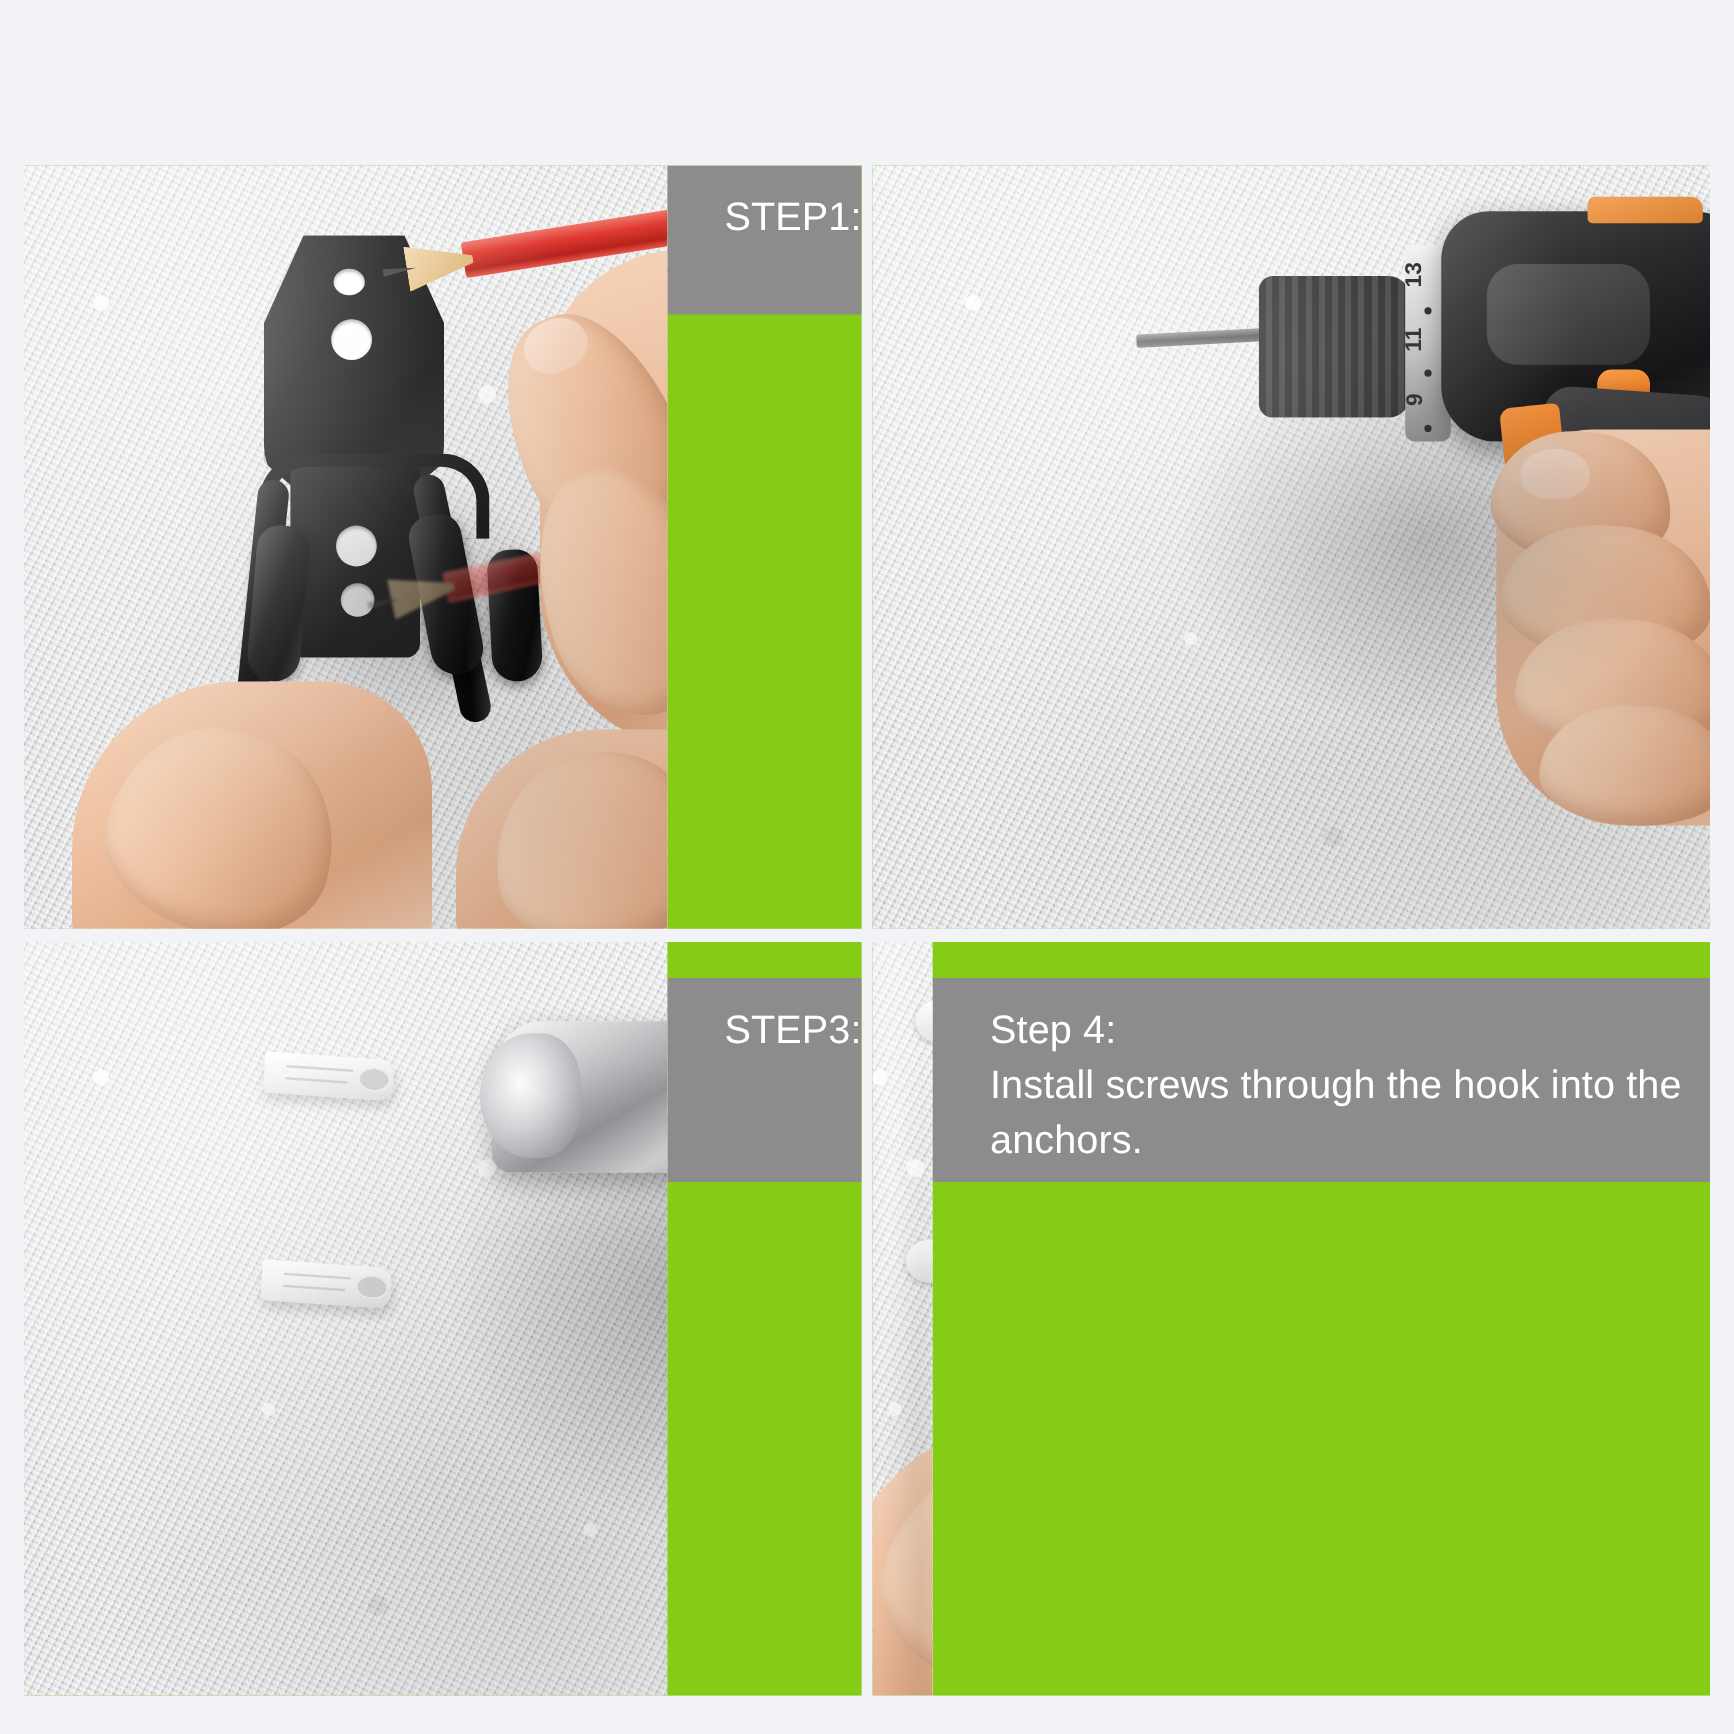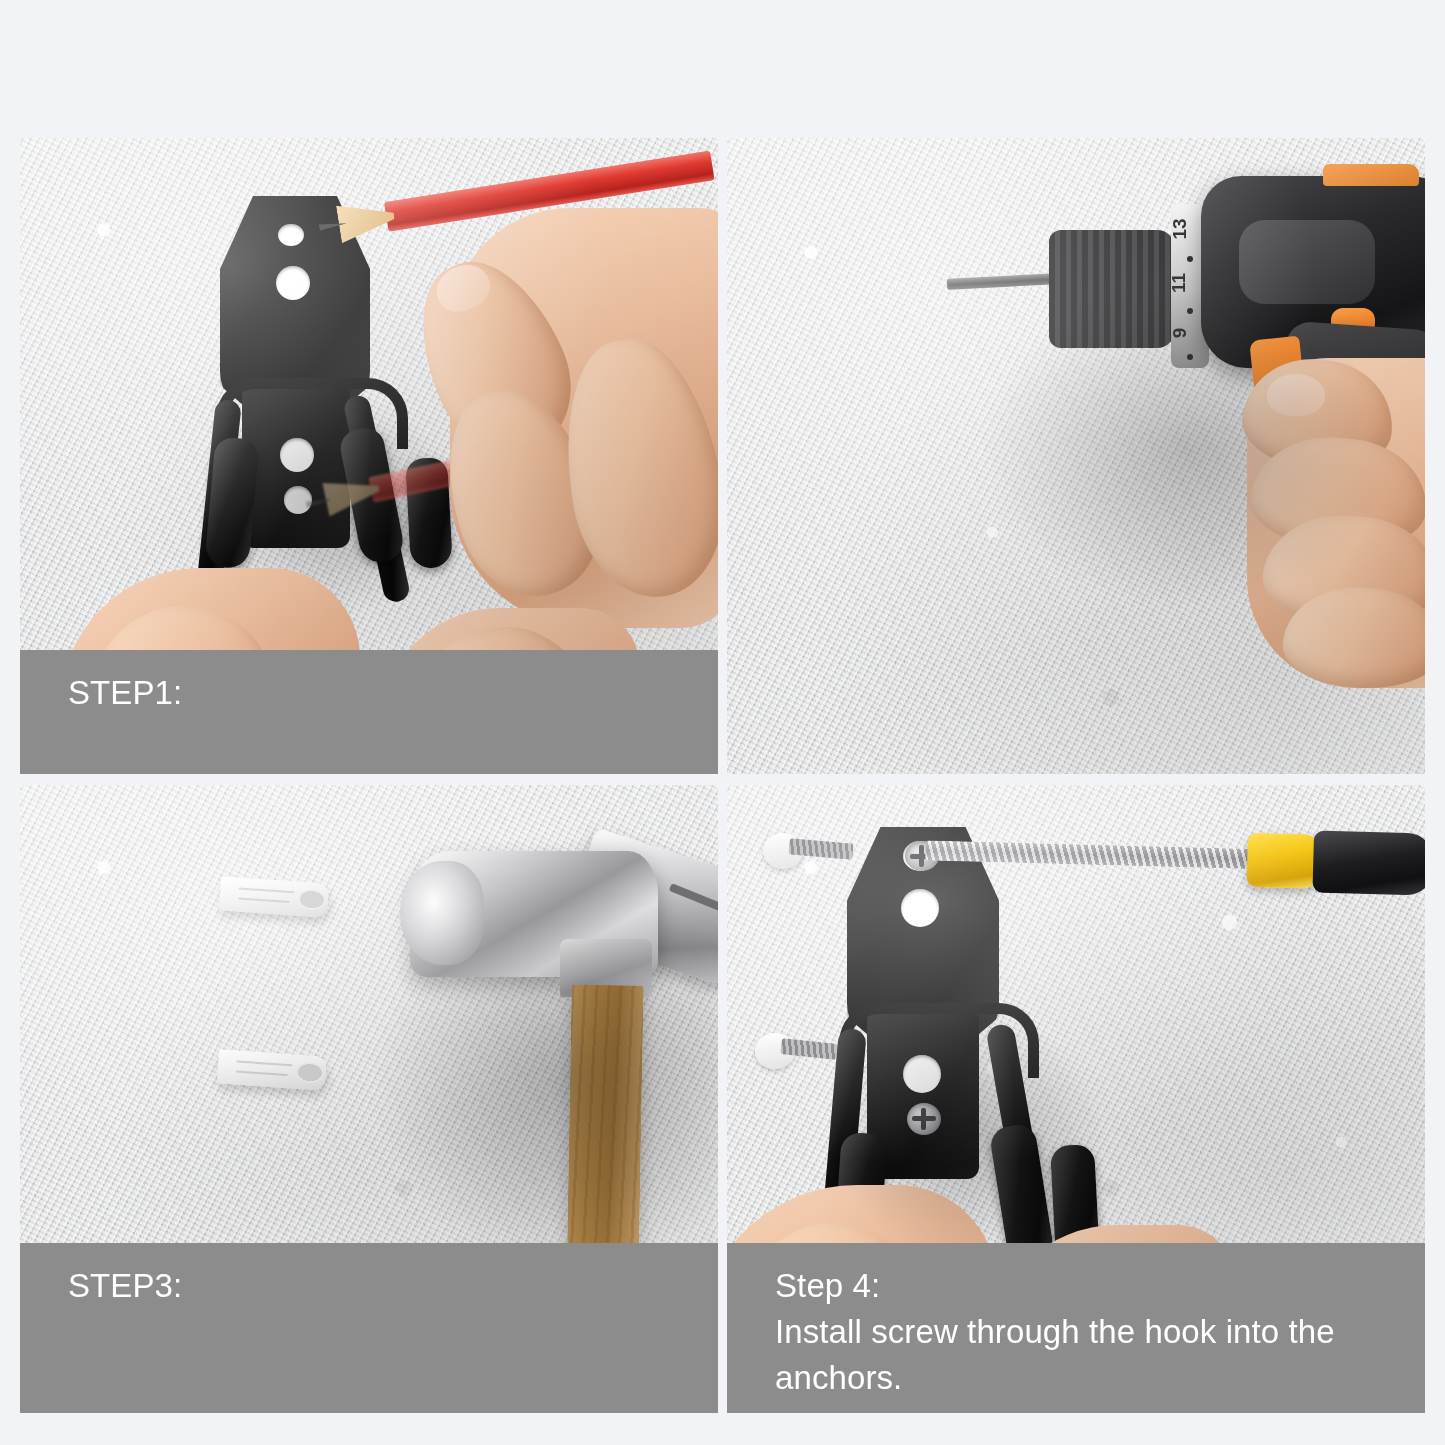--- a/index.html
+++ b/index.html
@@ -46,21 +46,20 @@
     grid-template-columns: 698px 698px;
     grid-template-rows: 636px 628px;
     column-gap: 9px;
     row-gap: 11px;
   }
   .step-card {
     position: relative;
     overflow: hidden;
     background: #84cc16;
     display: flex;
-    flex-direction: column;
   }
   .photo {
     position: relative;
     flex: 1 1 auto;
     overflow: hidden;
     background-color: #d5d6d8;
     background-image:
       radial-gradient(circle at 12% 18%, rgba(255,255,255,0.85) 0 6px, rgba(0,0,0,0) 7px),
       radial-gradient(circle at 38% 62%, rgba(255,255,255,0.75) 0 5px, rgba(0,0,0,0) 6px),
       radial-gradient(circle at 72% 30%, rgba(255,255,255,0.8) 0 7px, rgba(0,0,0,0) 8px),
@@ -83,21 +82,21 @@
 
   
   .caption {
     flex: 0 0 auto;
     background: #8c8c8c;
     color: #ffffff;
     padding: 20px 0 18px 48px;
     box-sizing: border-box;
   }
   .caption-row1 { height: 124px; }
-  .caption-row2 { height: 170px; }
+  .caption-row2 { height: 170px; margin-top: 30px; }
   .caption .step-label,
   .caption .step-text {
     font-size: 33px;
     line-height: 46px;
     font-weight: normal;
     color: #ffffff;
     display: block;
     letter-spacing: 0.1px;
   }
   .caption .step-text {
@@ -509,18 +508,18 @@
 
         <div class="hand" style="left:-30px;top:400px;width:300px;height:240px;border-radius:160px 100px 20px 20px;"></div>
         <div class="finger" style="left:10px;top:440px;width:190px;height:180px;transform:rotate(14deg);"></div>
         <div class="hand" style="left:260px;top:440px;width:250px;height:190px;border-radius:130px 60px 20px 20px;"></div>
         <div class="finger" style="left:296px;top:460px;width:180px;height:170px;transform:rotate(-8deg);"></div>
         <div class="shadow-soft" style="left:100px;top:220px;width:280px;height:250px;"></div>
       </div>
 
       <div class="caption caption-row2">
         <span class="step-label">Step 4:</span>
-        <span class="step-text">Install screw through the hook into the anchors.</span>
+        <span class="step-text">Install screws through the hook into the anchors.</span>
       </div>
     </div>
 
   </div>
 </div>
 
 </body></html>

